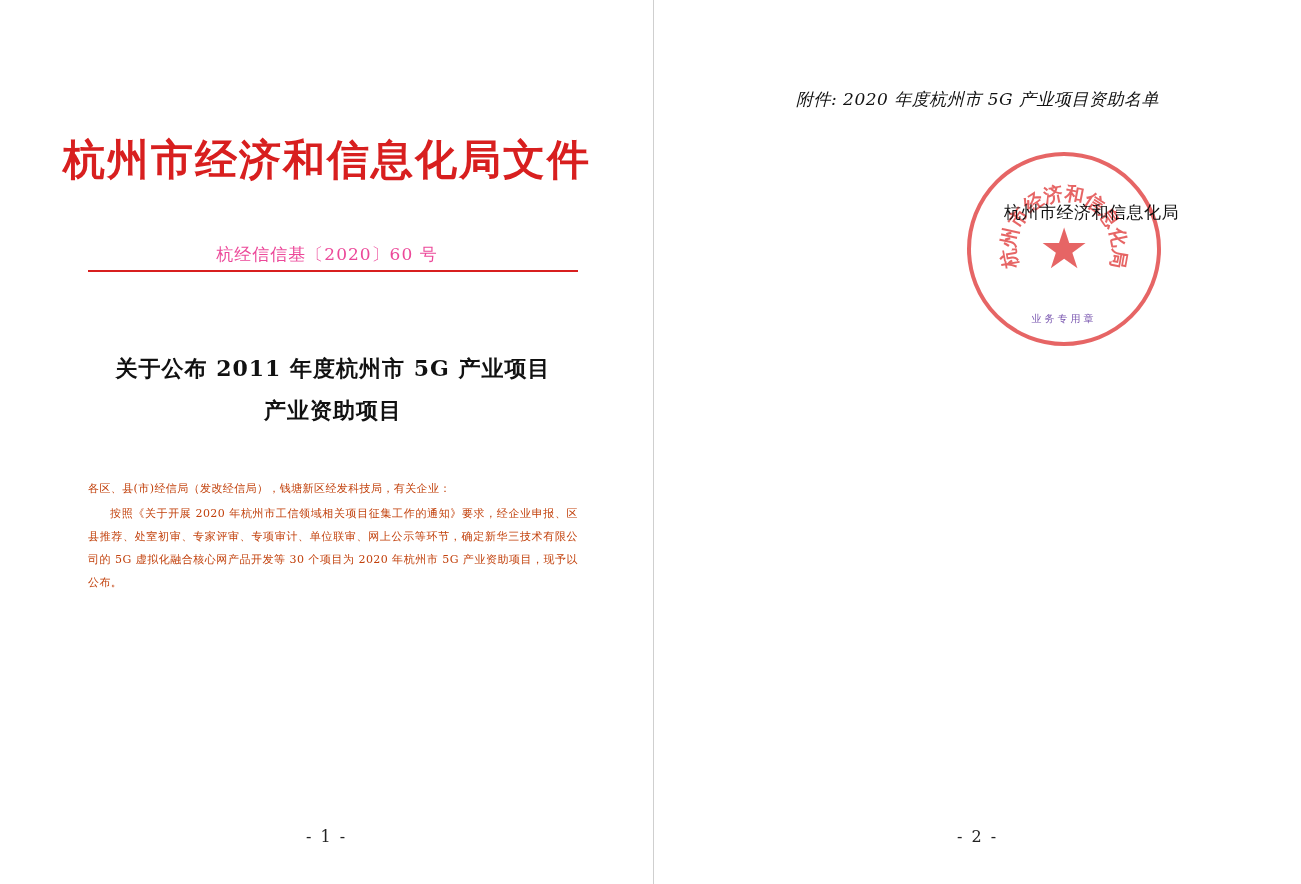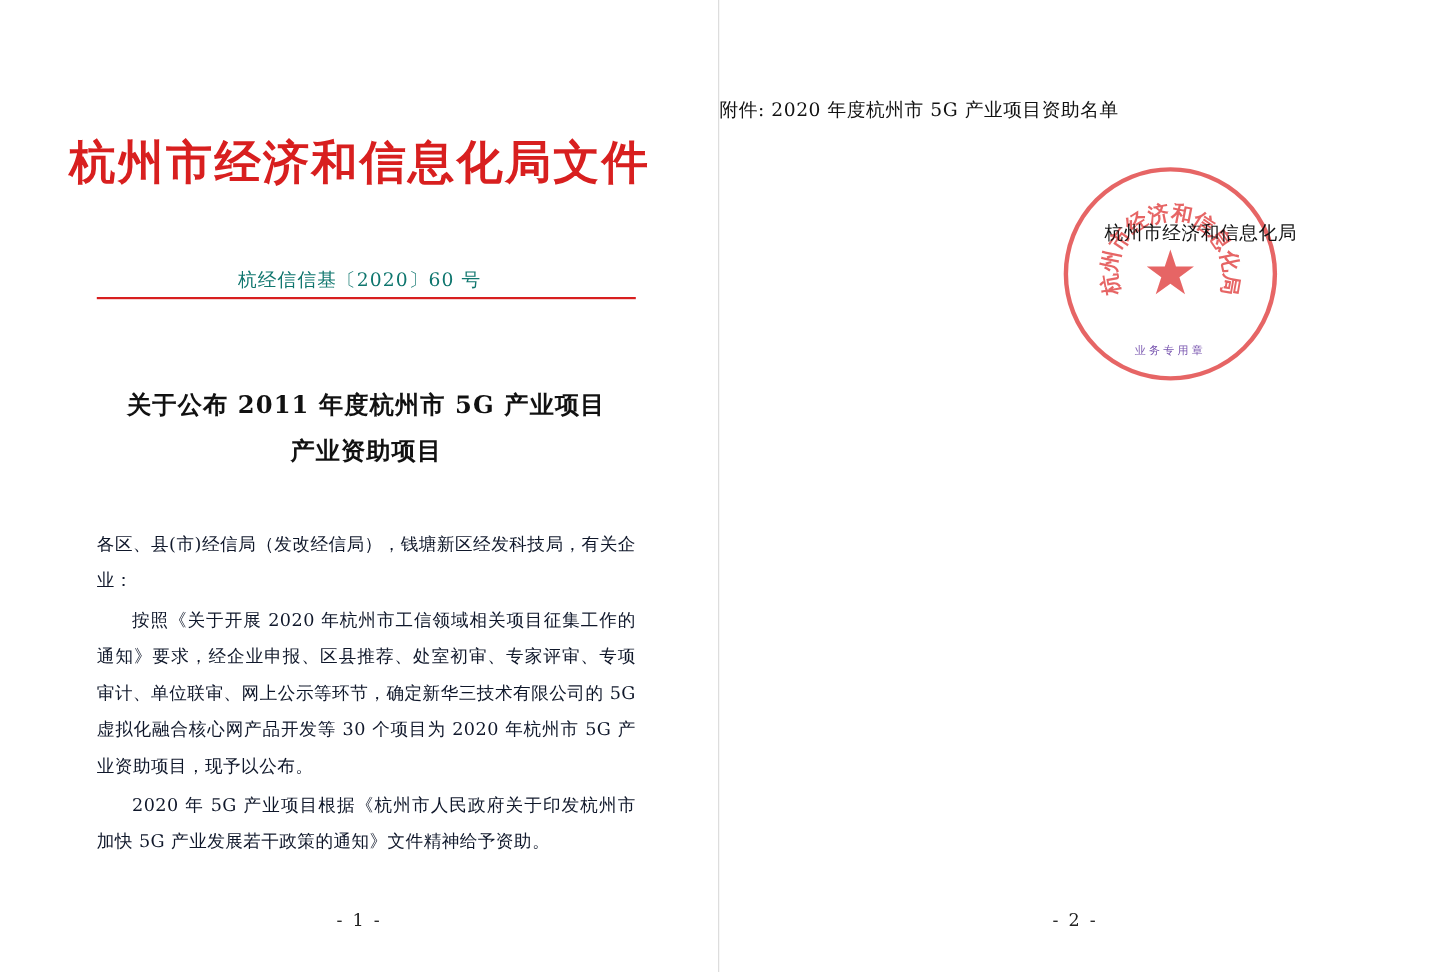--- a/index.html
+++ b/index.html
@@ -30,39 +30,39 @@
     width: 654px;
     border-right: 1px solid #cfcfcf;
   }
   .page-right {
     width: 647px;
   }
 
   
   .doc-masthead {
     position: absolute;
-    top: 120px;
+    top: 132px;
     left: 0;
     width: 654px;
     text-align: center;
     color: #d81f1f;
     font-family: "DejaVu Serif", "Liberation Serif", serif;
     font-weight: bold;
     font-size: 42px;
     letter-spacing: 2px;
     white-space: nowrap;
   }
   .doc-number {
     position: absolute;
     top: 243px;
     left: 0;
     width: 654px;
     text-align: center;
     font-size: 17px;
-    color: #0f766e;
+    color: #ec4899;
     letter-spacing: 1px;
   }
   .red-rule {
     position: absolute;
     top: 270px;
     left: 88px;
     width: 490px;
     height: 2px;
     background: #d81f1f;
   }
@@ -76,23 +76,23 @@
     font-weight: bold;
     line-height: 1.9;
     color: #111;
     letter-spacing: 1px;
   }
   .doc-body {
     position: absolute;
     top: 478px;
     left: 88px;
     width: 490px;
-    font-size: 16px;
+    font-size: 11px;
     line-height: 2.08;
-    color: #0f172a;
+    color: #c2410c;
     text-align: justify;
     letter-spacing: 0.4px;
   }
   .doc-body p {
     margin: 0 0 2px 0;
   }
   .indent {
     text-indent: 2em;
   }
   .page-number {
@@ -105,24 +105,25 @@
     color: #222;
     letter-spacing: 2px;
   }
 
   
   .attachment-line {
     position: absolute;
     top: 88px;
     left: 0;
     width: 647px;
-    text-align: left;
+    text-align: center;
     font-size: 17px;
     color: #111;
     letter-spacing: 0.5px;
+    font-style: italic;
   }
   .signature-block {
     position: absolute;
     top: 195px;
     right: 122px;
     text-align: center;
     font-size: 17px;
     line-height: 2.1;
     color: #111;
     letter-spacing: 0.5px;
@@ -194,21 +195,20 @@
     <div class="red-rule"></div>
 
     <div class="doc-title">
       <div>关于公布 2011 年度杭州市 5G 产业项目</div>
       <div>产业资助项目</div>
     </div>
 
     <div class="doc-body">
       <p>各区、县(市)经信局（发改经信局），钱塘新区经发科技局，有关企业：</p>
       <p class="indent">按照《关于开展 2020 年杭州市工信领域相关项目征集工作的通知》要求，经企业申报、区县推荐、处室初审、专家评审、专项审计、单位联审、网上公示等环节，确定新华三技术有限公司的 5G 虚拟化融合核心网产品开发等 30 个项目为 2020 年杭州市 5G 产业资助项目，现予以公布。</p>
-      <p class="indent">2020 年 5G 产业项目根据《杭州市人民政府关于印发杭州市加快 5G 产业发展若干政策的通知》文件精神给予资助。</p>
     </div>
 
     <div class="page-number">- 1 -</div>
   </div>
 
   <div class="page page-right">
 
     <div class="attachment-line">附件: 2020 年度杭州市 5G 产业项目资助名单</div>
 
     <div class="seal">

